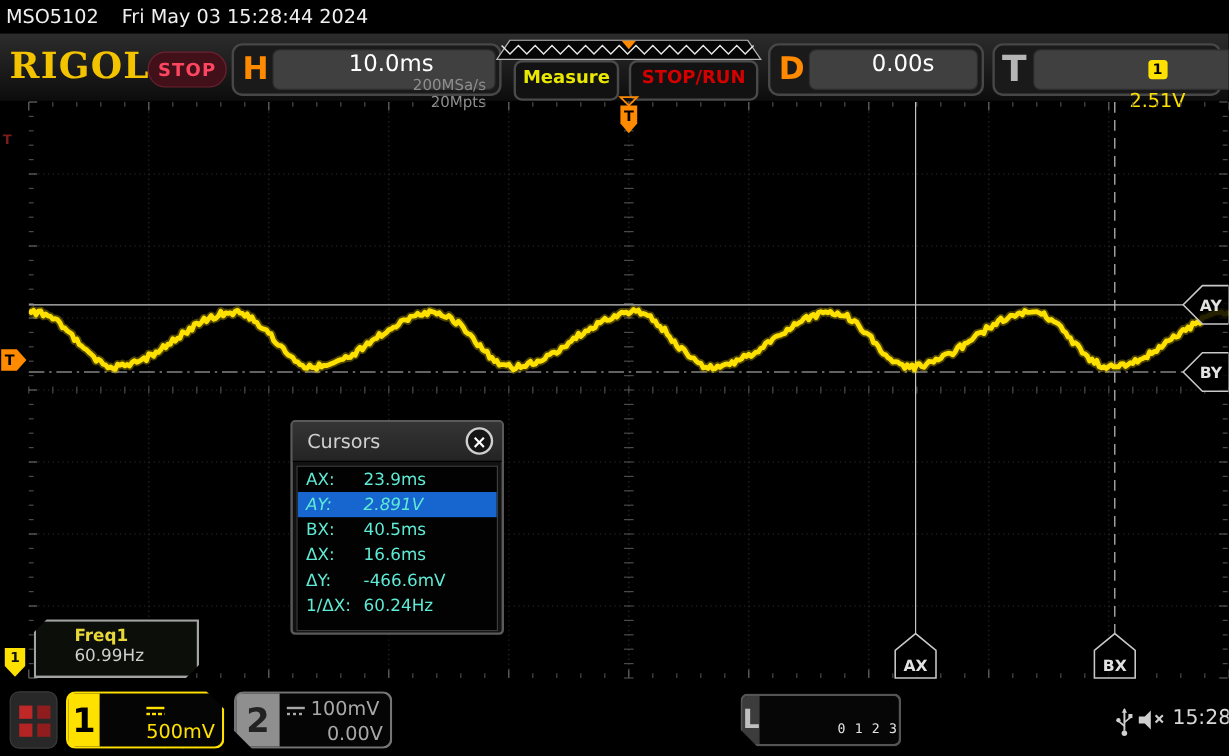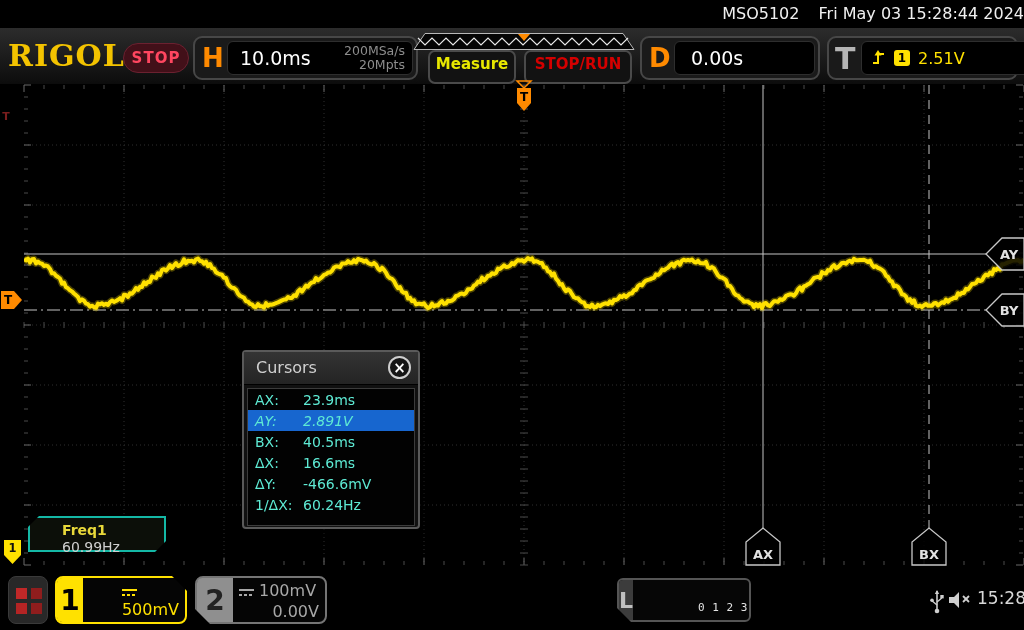--- a/index.html
+++ b/index.html
@@ -1,36 +1,36 @@
 <!DOCTYPE html>
 <html><head>
 <meta charset="utf-8">
 <style>
   html,body{margin:0;padding:0;background:#000;}
   #screen{position:relative;width:1024px;height:630px;background:#000;overflow:hidden;
           font-family:"DejaVu Sans","Liberation Sans",sans-serif;color:#eee;}
   
   .statusbar{position:absolute;left:0;top:0;width:100%;height:36px;background:#000;
-             font-size:16px;color:#f0f0f0;line-height:28px;text-align:right;}
+             font-size:16px;color:#f0f0f0;line-height:28px;}
   .statusbar .model{margin-left:5px;}
   .statusbar .datetime{margin-left:14px;}
   
   .header{position:absolute;left:0;top:28px;width:100%;height:56px;
           background:linear-gradient(#2c2c2c,#161616 70%,#0c0c0c);}
   .logo{position:absolute;left:8px;top:38px;font-family:"DejaVu Serif","Liberation Serif",serif;
         font-weight:bold;font-size:30px;color:#f3c300;letter-spacing:1px;}
   .stop-pill{position:absolute;left:123px;top:43px;width:64px;height:28px;border-radius:15px;
              background:#421019;border:1px solid #6b2130;color:#ff4660;font-weight:bold;
              font-size:15px;letter-spacing:1px;text-align:center;line-height:28px;}
   .group{position:absolute;top:36px;height:44px;background:#1a1a1a;border:2px solid #474747;
          border-radius:9px;box-sizing:border-box;}
   .gletter{position:absolute;left:7px;top:50%;transform:translateY(-50%);
            font-size:26px;font-weight:bold;color:#ff8a00;}
-  .gvalue{position:absolute;left:32px;top:3px;bottom:3px;right:3px;background:#000000;
-          border:1px solid #2e2e2e;border-radius:6px;display:flex;align-items:center;}
+  .gvalue{position:absolute;left:32px;top:3px;bottom:3px;right:3px;background:#404040;
+          border:1px solid #2e2e2e;border-radius:6px;display:flex;align-items:center;flex-direction:column;}
   .hgroup{left:193px;width:225px;}
   .timebase{margin-left:12px;font-size:19px;color:#fff;}
   .rates{margin-left:auto;margin-right:7px;text-align:right;font-size:12.5px;line-height:14px;color:#8d8d8d;}
   .rates span{display:block;}
   .preview{position:absolute;left:413px;top:33px;}
   .btn{position:absolute;top:50px;height:34px;background:#121212;border:2px solid #4a4a4a;
        border-radius:7px;box-sizing:border-box;text-align:center;font-weight:bold;font-size:15px;line-height:25px;}
   .measure{left:428px;width:88px;color:#e8e800;}
   .stoprun{left:524px;width:108px;color:#d40000;}
   .dgroup{left:640px;width:180px;}
@@ -50,22 +50,22 @@
   .popup-title{height:32px;background:linear-gradient(#343434,#242424);border-bottom:1px solid #000;
                color:#d0d0d0;font-size:16px;line-height:32px;padding-left:12px;position:relative;}
   .close-btn{position:absolute;right:7px;top:4px;width:23px;height:23px;border:2px solid #cfcfcf;
              border-radius:50%;background:#151515;color:#fff;font-weight:bold;font-size:15px;
              text-align:center;line-height:20px;box-sizing:border-box;}
   .popup-body{margin:3px;border:1px solid #3c3c3c;background:#020202;height:136px;overflow:hidden;}
   .crow{display:flex;align-items:center;height:21px;font-size:14px;color:#5eead4;padding-left:7px;}
   .crow.hl{background:#1766cf;font-style:italic;}
   .crow .cl{width:48px;}
   
-  .freqbox{position:absolute;left:28px;top:516px;width:138px;height:36px;background:#0c0f09;
-           border:2px solid #14b8a6;box-sizing:border-box;z-index:4;
+  .freqbox{position:absolute;left:28px;top:516px;width:138px;height:49px;background:#0c0f09;
+           border:2px solid #a3a3a3;box-sizing:border-box;z-index:4;
            clip-path:polygon(11px 0,100% 0,100% calc(100% - 11px),calc(100% - 11px) 100%,0 100%,0 11px);}
   .freq-title{margin:4px 0 1px 32px;color:#e8d83a;font-weight:bold;font-size:14px;}
   .freq-value{margin-left:32px;color:#cfcfcf;font-size:14px;}
   
   .footer{position:absolute;left:0;top:570px;width:100%;height:60px;background:#000;z-index:3;}
   .menu-icon{position:absolute;left:8px;top:6px;width:40px;height:48px;background:#282828;
              border-radius:8px;border:1px solid #3a3a3a;box-sizing:border-box;}
   .menu-icon i{position:absolute;width:11px;height:11px;}
   .chan{position:absolute;top:6px;width:132px;height:48px;background:#050505;box-sizing:border-box;
         border-radius:8px;display:flex;}

